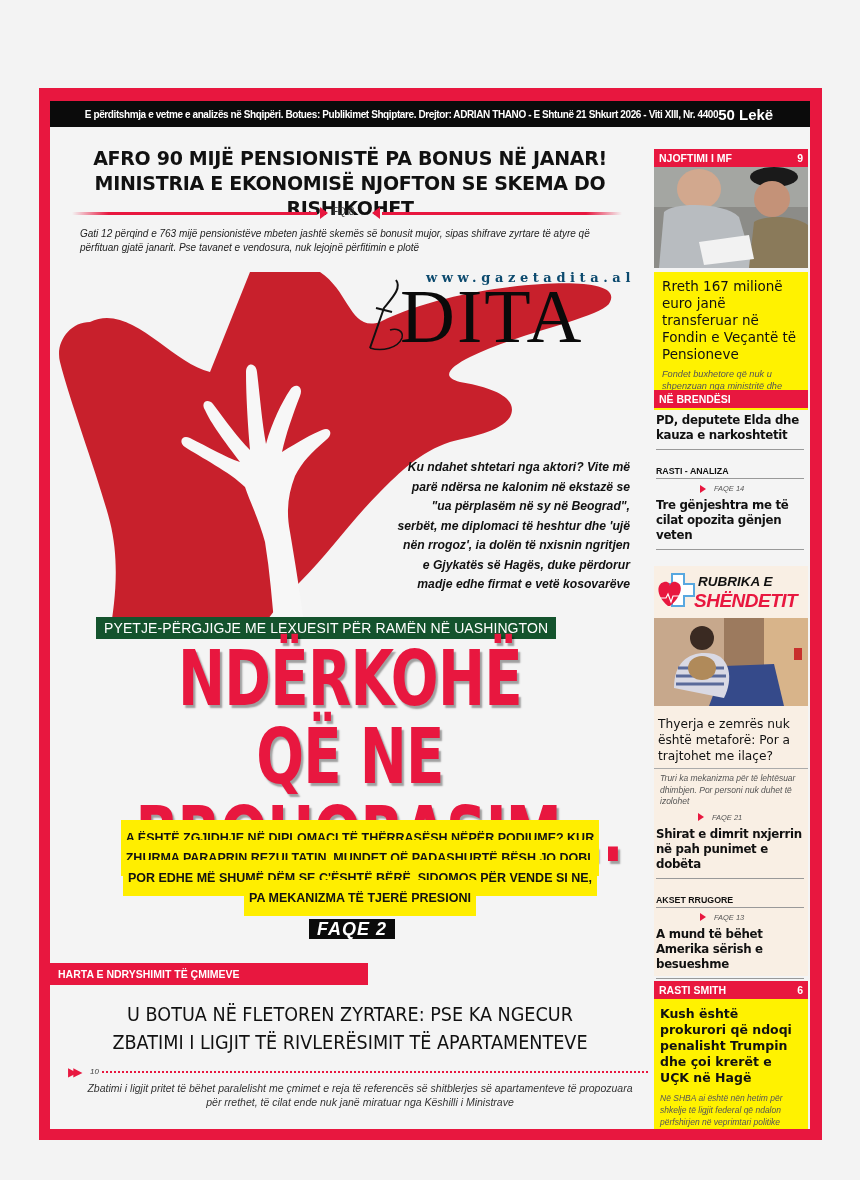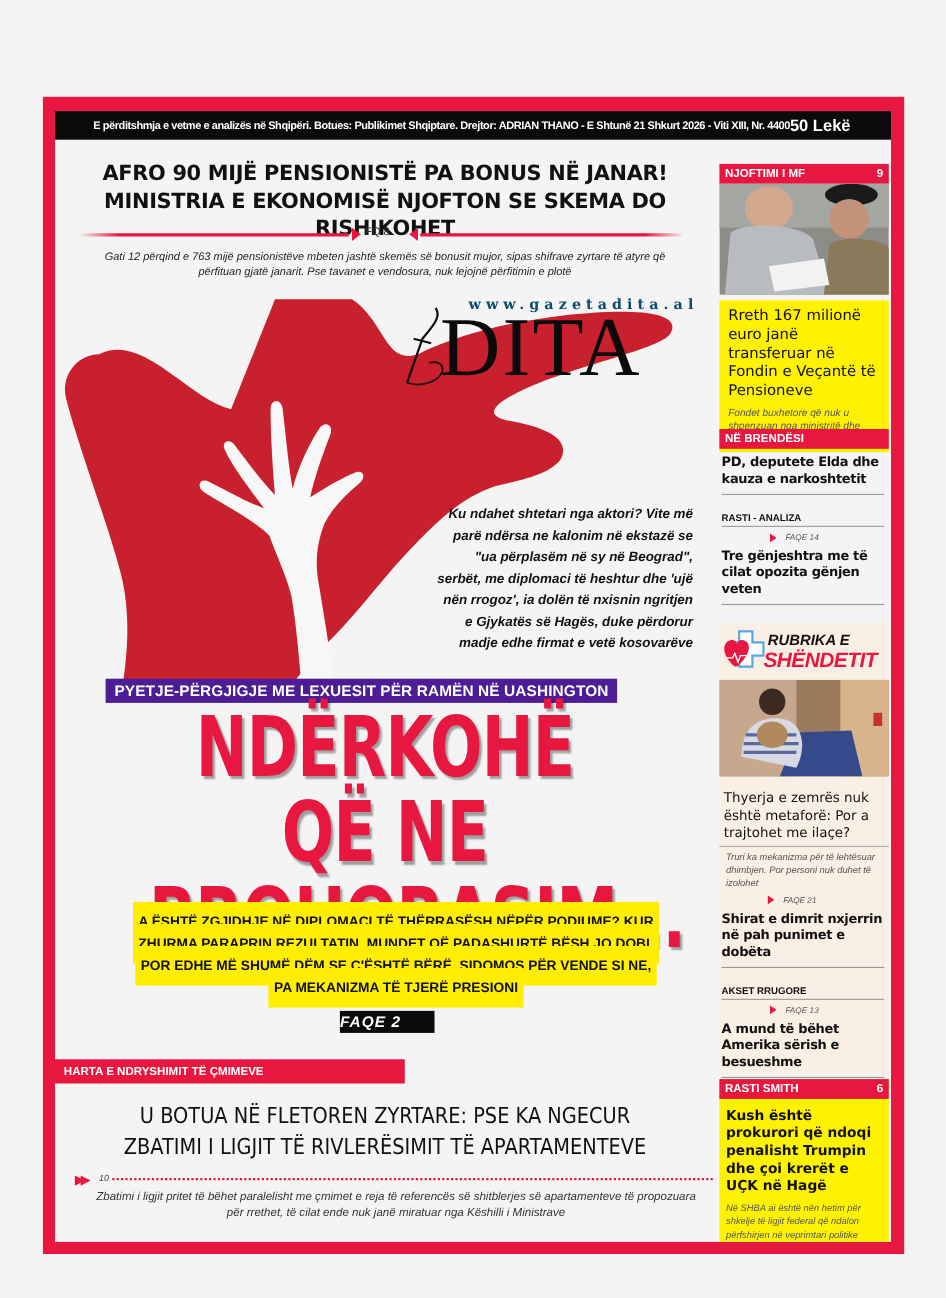--- a/index.html
+++ b/index.html
@@ -17,43 +17,43 @@
   
   .hl { position: absolute; left: 60px; top: 146px; width: 580px; text-align: center; font-weight: 900; font-size: 19px;
         line-height: 25px; letter-spacing: -0.3px; color: #111; font-family: "DejaVu Sans", sans-serif; font-weight: bold; }
   .divider { position: absolute; left: 72px; top: 206px; width: 550px; height: 14px; }
   .divider .line { position: absolute; top: 6px; height: 3px; background: linear-gradient(90deg, rgba(232,23,63,0) 0%, #e8173f 15%, #e8173f 100%); }
   .divider .line.l { left: 0; width: 245px; }
   .divider .line.r { right: 0; width: 240px; background: linear-gradient(270deg, rgba(232,23,63,0) 0%, #e8173f 15%, #e8173f 100%); }
   .divider .tri-r { position: absolute; left: 248px; top: 1px; width: 0; height: 0; border-left: 8px solid #e8173f; border-top: 6px solid transparent; border-bottom: 6px solid transparent; }
   .divider .tri-l { position: absolute; left: 300px; top: 1px; width: 0; height: 0; border-right: 8px solid #e8173f; border-top: 6px solid transparent; border-bottom: 6px solid transparent; }
   .divider .fq { position: absolute; left: 260px; top: 0; width: 16px; text-align: center; font-size: 10px; color: #333; }
-  .sub { position: absolute; left: 80px; top: 227px; width: 540px; text-align: center; font-style: italic; font-size: 10px; line-height: 14px; color: #222; }
+  .sub { position: absolute; left: 80px; top: 227px; width: 540px; text-align: left; font-style: italic; font-size: 10px; line-height: 14px; color: #222; }
 
   
   .illus { position: absolute; left: 50px; top: 262px; width: 590px; height: 370px; }
   .logo { position: absolute; left: 360px; top: 268px; width: 280px; height: 90px; }
   .logo .url { position: absolute; left: 66px; top: 2px; font-family: "DejaVu Serif", serif; font-size: 13px; letter-spacing: 4.6px; color: #0c4a6e; font-weight: bold; }
   .logo .name { position: absolute; left: 40px; top: 8px; font-family: "Liberation Serif", "DejaVu Serif", serif; font-size: 76px; line-height: 80px; letter-spacing: 2px; color: #0a0a0a; }
   .logo .sword { position: absolute; left: 2px; top: 10px; width: 44px; height: 76px; }
 
   .lede { position: absolute; left: 395px; top: 458px; width: 235px; text-align: right; font-style: italic; font-weight: bold;
           font-size: 12.2px; line-height: 19.5px; color: #111; }
 
-  .kicker { position: absolute; left: 96px; top: 617px; height: 22px; padding: 0 8px; background: #4c1d95; color: #fff;
-            font-weight: bold; font-size: 14px; line-height: 22px; letter-spacing: 0.1px; }
+  .kicker { position: absolute; left: 96px; top: 617px; height: 22px; padding: 0 8px; background: #14532d; color: #fff;
+            font-weight: normal; font-size: 14px; line-height: 22px; letter-spacing: 0.1px; }
   .bigtitle { position: absolute; left: 60px; top: 640px; width: 580px; text-align: center; color: #e8173f;
               font-family: "DejaVu Sans", sans-serif; font-weight: bold; font-size: 76px; line-height: 78px;
               transform: scaleX(0.74); transform-origin: 50% 0; letter-spacing: -1px;
               text-shadow: 3px 3px 2px rgba(0,0,0,0.35); }
   .deck { position: absolute; left: 120px; top: 828px; width: 480px; text-align: center; }
   .deck span { display: inline; background: #ffee00; font-weight: bold; font-size: 12.5px; line-height: 20px; padding: 11px 5px;
                box-decoration-break: clone; -webkit-box-decoration-break: clone; color: #111; }
   .faqe2 { position: absolute; left: 309px; top: 919px; width: 86px; height: 20px; background: #0b0b0b; color: #fff;
-           font-style: italic; font-weight: bold; font-size: 14px; line-height: 20px; letter-spacing: 1px; }
+           font-style: italic; font-weight: bold; font-size: 18px; line-height: 20px; text-align: center; letter-spacing: 1px; }
 
   
   .sec-tag { position: absolute; left: 50px; top: 963px; width: 318px; height: 22px; background: #e8173f; color: #fff;
              font-weight: bold; font-size: 10.5px; line-height: 22px; padding-left: 8px; }
   .b-title { position: absolute; left: 60px; top: 1000px; width: 580px; text-align: center; font-family: "DejaVu Sans", sans-serif;
              font-size: 20px; line-height: 28px; color: #111; transform: scaleX(0.88); transform-origin: 50% 0; }
   .b-rule { position: absolute; left: 68px; top: 1066px; width: 580px; height: 12px; }
   .b-rule .arr { position: absolute; left: 0; top: 0; color: #e8173f; font-size: 12px; line-height: 12px; letter-spacing: -4px; }
   .b-rule .num { position: absolute; left: 22px; top: 1px; font-size: 8px; font-style: italic; color: #444; }
   .b-rule .dots { position: absolute; left: 34px; right: 0; top: 5px; border-top: 2px dotted #e8173f; }

